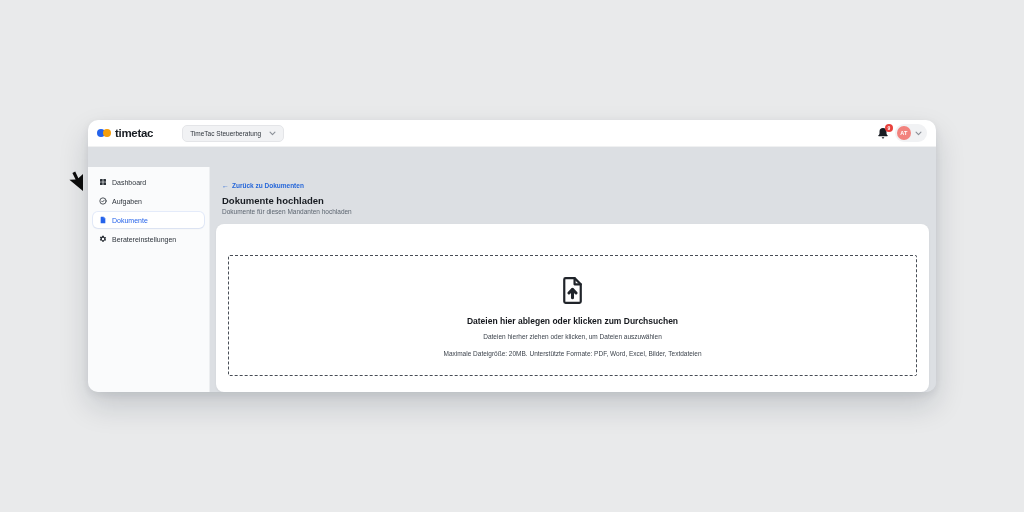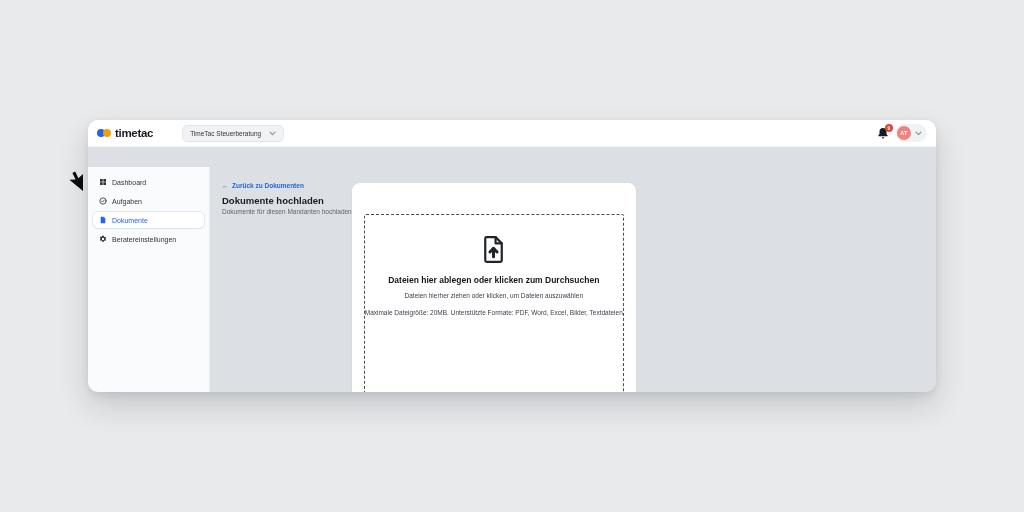--- a/index.html
+++ b/index.html
@@ -69,21 +69,21 @@
     padding:4px 6px; border-radius:5px;
     font-size:7px; color:#2f353d; cursor:pointer; white-space:nowrap;
   }
   .nav-item .nav-icon { width:8px; height:8px; flex:0 0 8px; }
   .nav-item .nav-icon svg { width:8px; height:8px; display:block; }
   .nav-item.active {
     background:#ffffff; color:#2563eb;
     box-shadow:0 0 0 1px rgba(37,99,235,.10), 0 1px 2px rgba(0,0,0,.05);
   }
 
-  .main { flex:1; background:#dcdfe3; padding:7px 7px 0 6px; display:flex; }
+  .main { flex:1; background:#dcdfe3; padding:7px 7px 0 6px; display:flex; flex-direction:column; }
   .main-head { padding-left:6px; }
   .back-link {
     display:inline-flex; align-items:center; gap:3px;
     color:#2566d9; font-size:6.5px; font-weight:bold; cursor:pointer; text-decoration:none;
   }
   .back-arrow { font-size:7px; line-height:1; }
   .page-title { font-size:9.5px; font-weight:bold; color:#171b21; margin:3px 0 2px; }
   .page-sub { font-size:6.5px; color:#5c6570; }
 
   .card {

